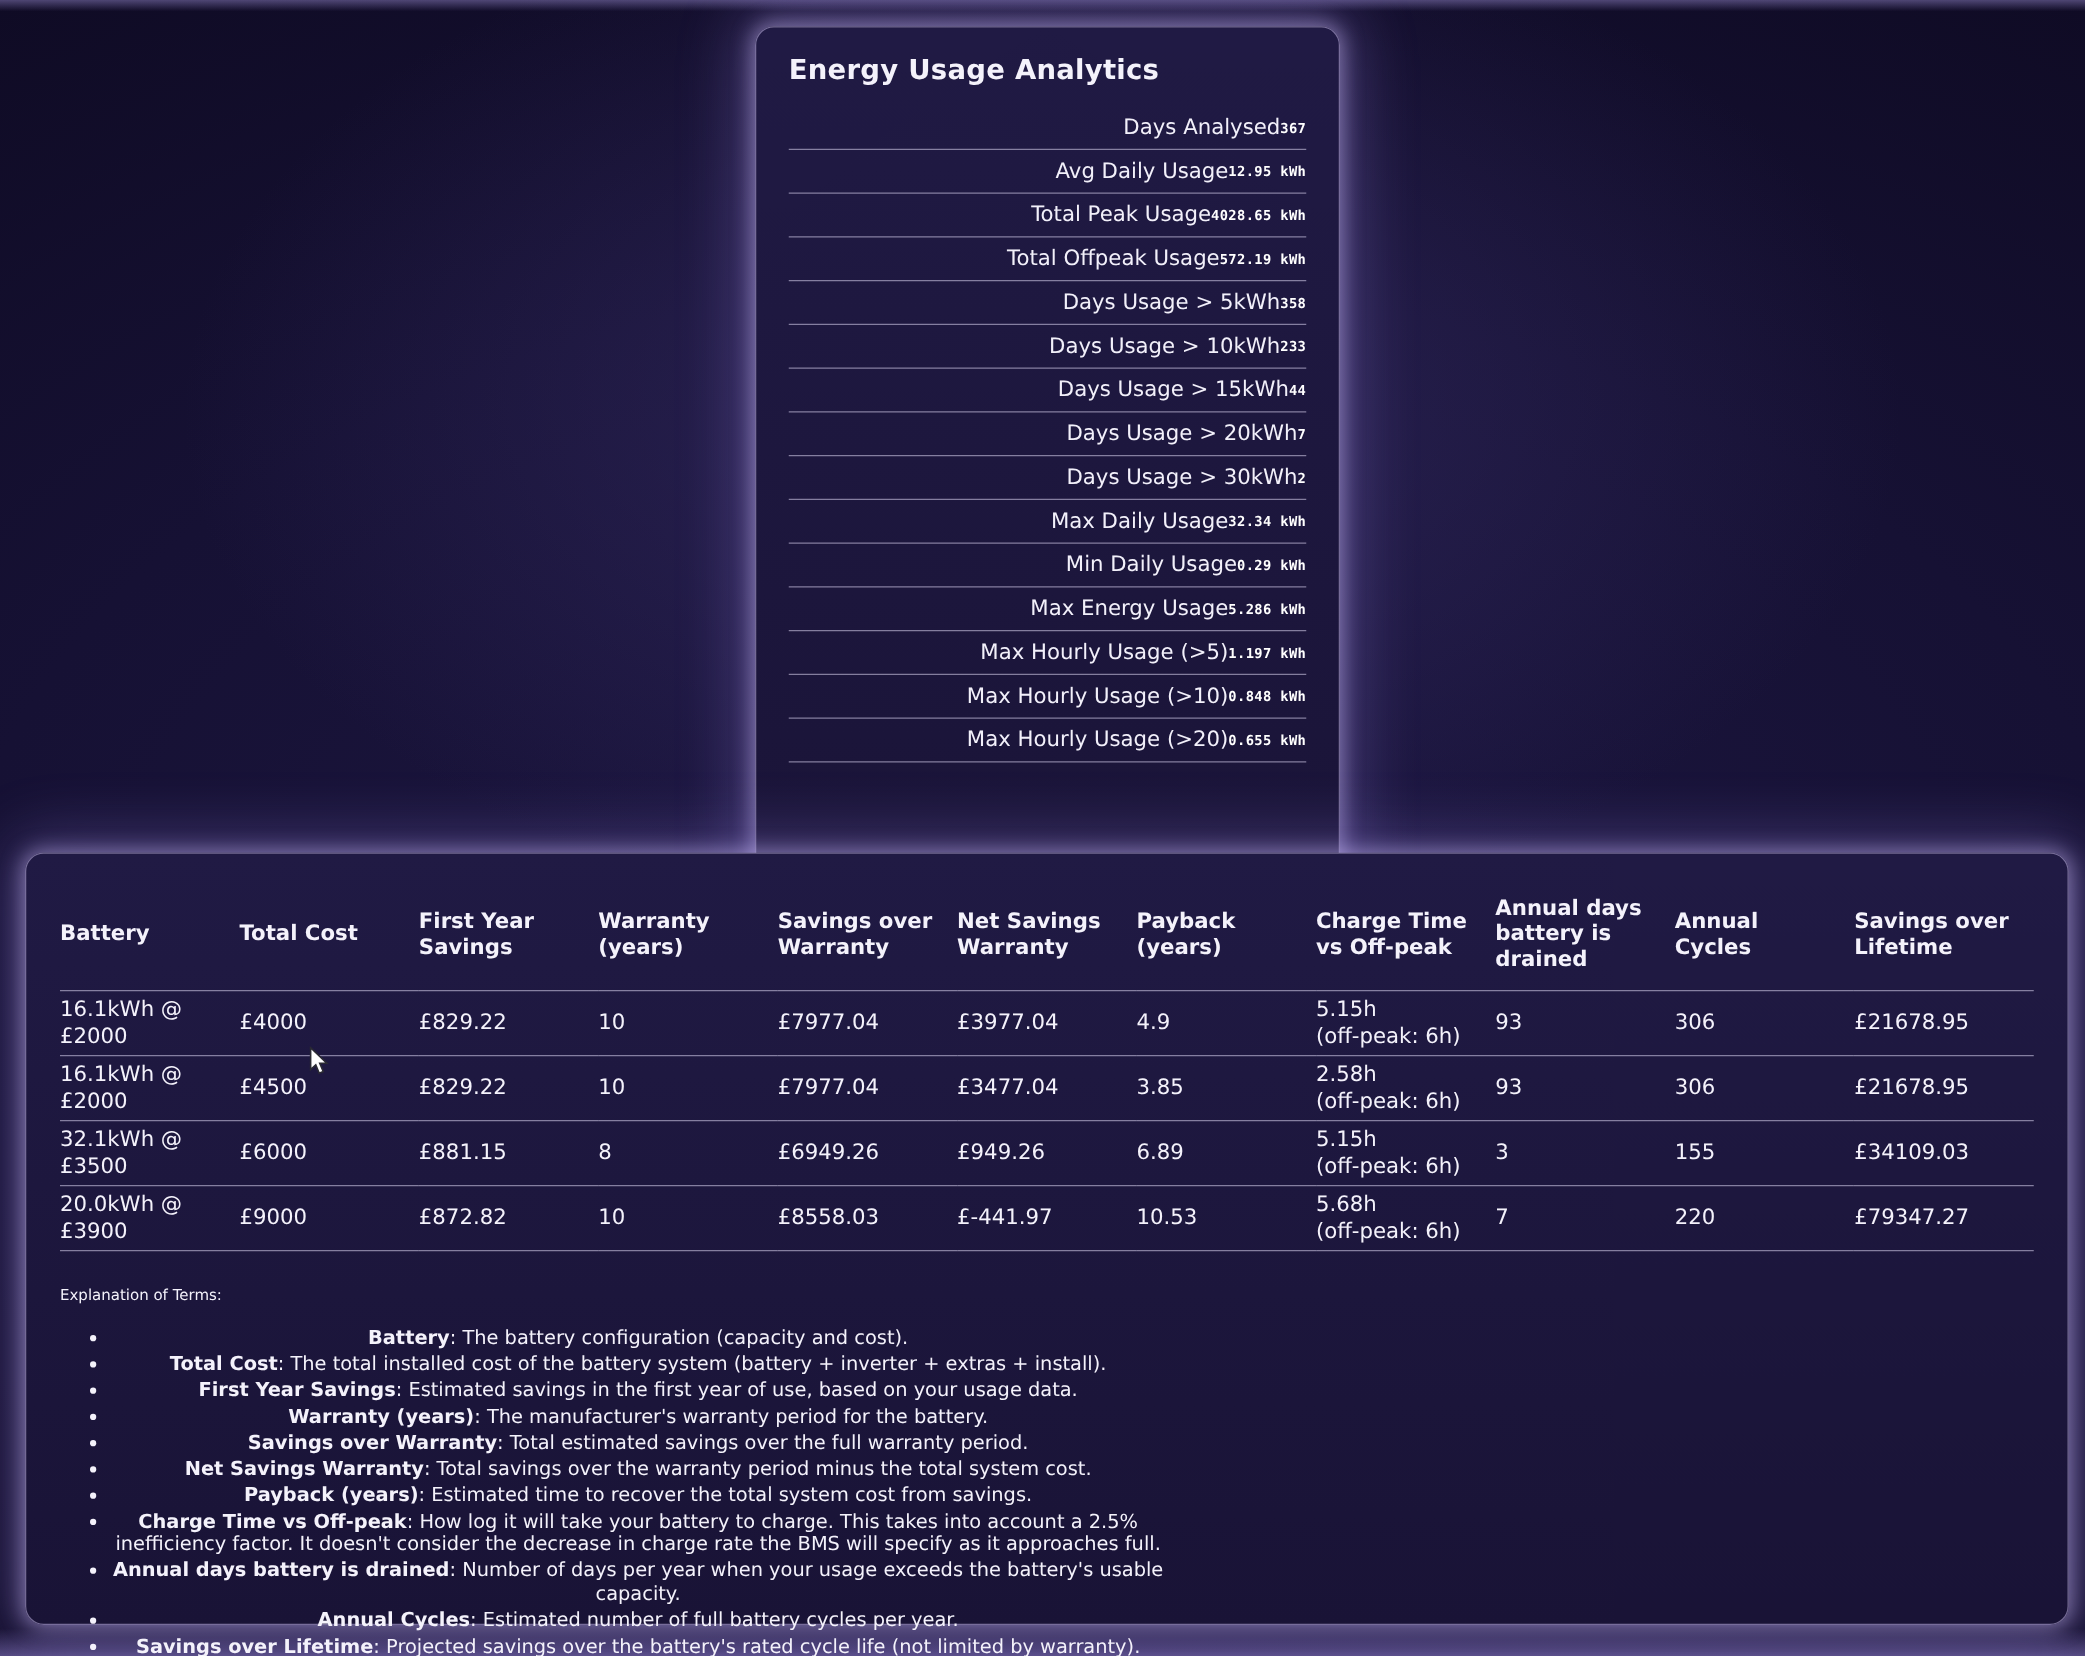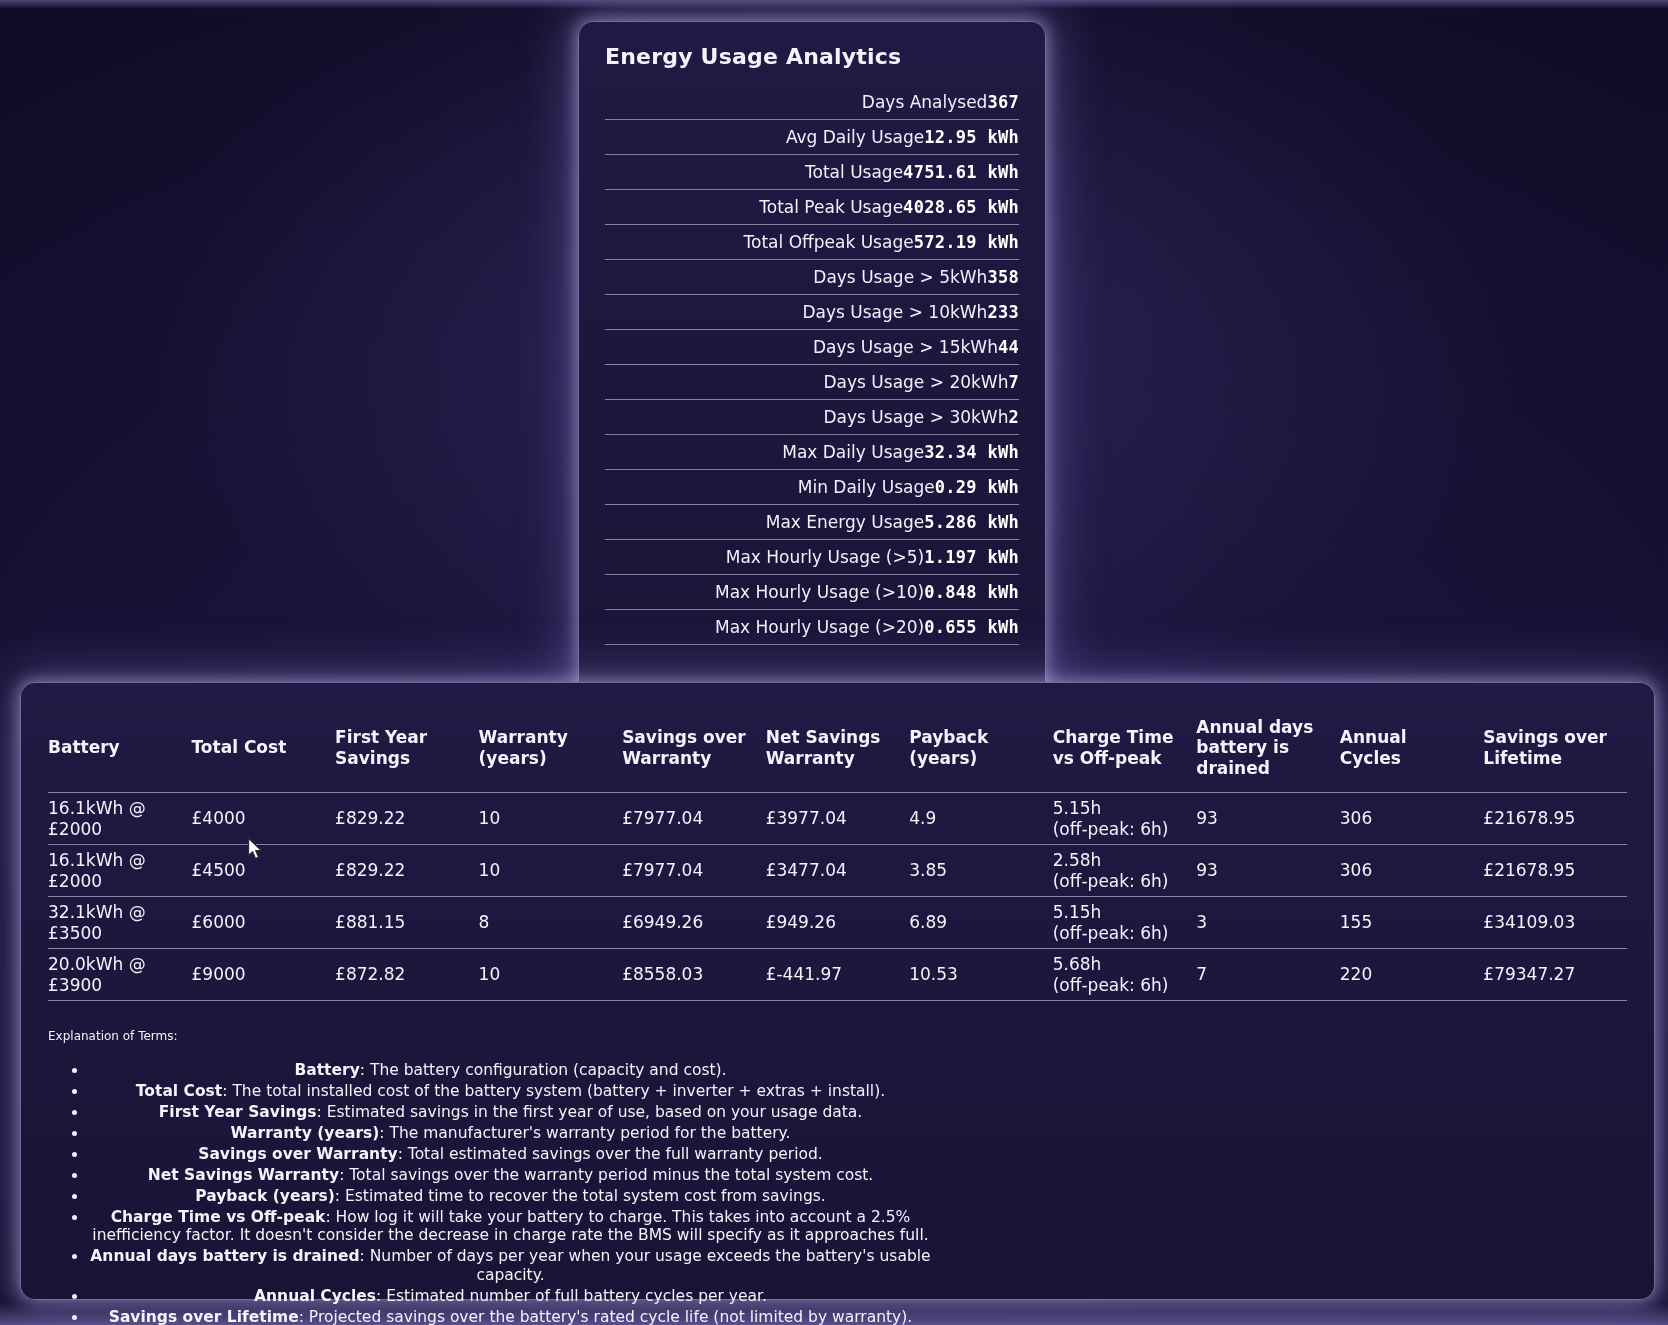--- a/index.html
+++ b/index.html
@@ -24,21 +24,21 @@
     position: absolute;
     box-sizing: border-box;
     background: linear-gradient(180deg, #201a44 0%, #191336 100%);
     border: 1px solid rgba(205,192,242,0.5);
     border-radius: 15px;
     box-shadow: 0 0 16px 2px rgba(205,190,250,0.5),
                 0 0 48px 14px rgba(140,120,210,0.33);
   }
   
   .analytics {
-    left: 578px;
+    left: 604px;
     top: 21px;
     width: 468px;
     height: 795px;
     padding: 22px 26px 18px 26px;
   }
   .analytics h1 {
     margin: 0 0 16px 0;
     font-size: 22px;
     font-weight: bold;
     letter-spacing: 0.2px;
@@ -50,21 +50,21 @@
     height: 35px;
     box-sizing: border-box;
     border-bottom: 1px solid rgba(218,214,240,0.55);
   }
   .stat-label {
     font-size: 17px;
     color: #f2f0fa;
   }
   .stat-value {
     font-family: "DejaVu Sans Mono", "Liberation Mono", monospace;
-    font-size: 17px;
+    font-size: 11px;
     font-weight: bold;
     letter-spacing: 0.3px;
     color: #ffffff;
     white-space: pre;
   }
   
   .compare {
     left: 20px;
     top: 682px;
     width: 1635px;
@@ -130,24 +130,20 @@
   <div class="stat-row">
     <span class="stat-label">Days Analysed</span>
     <span class="stat-value">367</span>
   </div>
 
   <div class="stat-row">
     <span class="stat-label">Avg Daily Usage</span>
     <span class="stat-value">12.95 kWh</span>
   </div>
 
-  <div class="stat-row">
-    <span class="stat-label">Total Usage</span>
-    <span class="stat-value">4751.61 kWh</span>
-  </div>
 
   <div class="stat-row">
     <span class="stat-label">Total Peak Usage</span>
     <span class="stat-value">4028.65 kWh</span>
   </div>
 
   <div class="stat-row">
     <span class="stat-label">Total Offpeak Usage</span>
     <span class="stat-value">572.19 kWh</span>
   </div>

